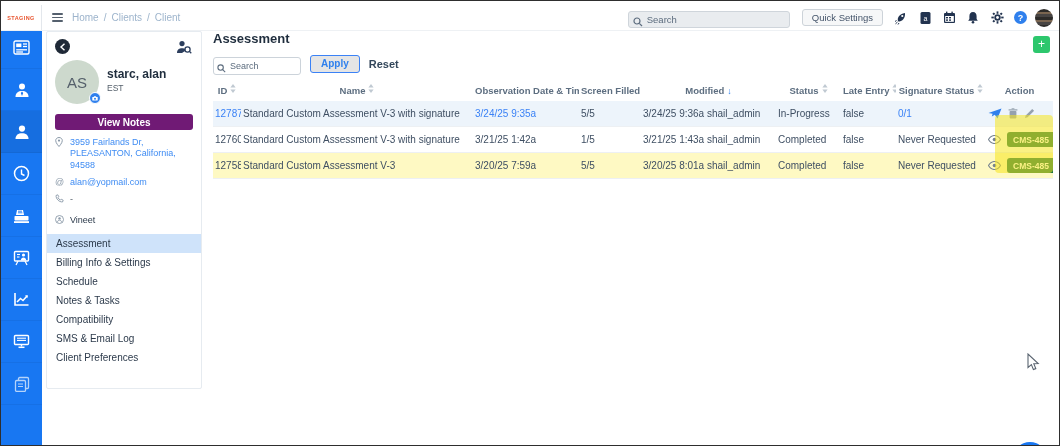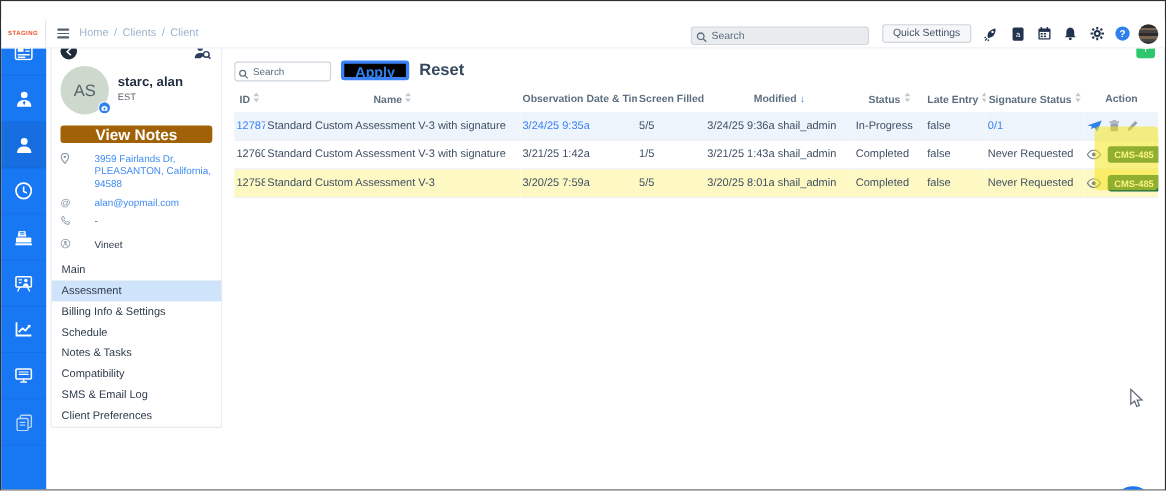--- a/index.html
+++ b/index.html
@@ -1,21 +1,21 @@
 <!DOCTYPE html>
 <html><head>
 <meta charset="utf-8">
 <style>
   * { margin:0; padding:0; box-sizing:border-box; }
   body { font-family:"Liberation Sans", sans-serif; background:#ddd; }
   .screen { position:relative; width:1060px; height:446px; background:#fff;
             border:1px solid #2e2e2e; overflow:hidden; font-family:"Liberation Sans", sans-serif; }
 
   
-  .topbar { position:absolute; top:17px; left:0; right:0; height:26px; background:#fff;
+  .topbar { position:absolute; top:4px; left:0; right:0; height:26px; background:#fff;
             border-bottom:1px solid #eef1f4; display:flex; align-items:center; z-index:3; }
   .logo-cell { width:41px; height:100%; display:flex; align-items:center; justify-content:center;
                border-right:1px solid #e3e7ec; }
   .logo-text { font-size:5.5px; font-weight:bold; color:#e8552f; letter-spacing:.4px; }
   .hamburger { margin-left:10px; display:flex; flex-direction:column; gap:2px; cursor:pointer; }
   .hamburger i { display:block; width:11px; height:1.6px; background:#55606e; border-radius:1px; }
   .breadcrumb { margin-left:9px; font-size:10px; color:#9db4cc; display:flex; align-items:center; }
   .crumb + .crumb::before { content:"/"; margin:0 5px; color:#9db4cc; }
   .topbar-spacer { flex:1; }
   .top-search { position:relative; width:162px; height:17px; margin-right:12px; }
@@ -48,25 +48,25 @@
   .back-btn { width:15px; height:15px; border-radius:50%; background:#1f2937; color:#fff;
               display:flex; align-items:center; justify-content:center; cursor:pointer; }
   .profile { display:flex; padding:4px 8px 0 8px; gap:8px; }
   .big-avatar { position:relative; width:44px; height:44px; border-radius:50%; background:#cdd9cd;
                 display:flex; align-items:center; justify-content:center; font-size:15px; color:#55606b; flex:0 0 auto; }
   .cam-badge { position:absolute; right:-2px; bottom:0; width:12px; height:12px; border-radius:50%;
                background:#2f80ed; border:1.5px solid #fff; display:flex; align-items:center; justify-content:center; cursor:pointer; }
   .who { padding-top:7px; }
   .client-name { font-size:12px; font-weight:bold; color:#1f2d3d; }
   .client-tz { font-size:8.5px; color:#55606b; margin-top:2px; }
-  .view-notes { margin:10px 8px 0 8px; height:16px; background:#a16207; border:none; border-radius:3px;
-                color:#fff; font-size:14px; font-weight:bold; width:calc(100% - 16px); cursor:pointer;
+  .view-notes { margin:10px 8px 0 8px; height:16px; background:#701a75; border:none; border-radius:3px;
+                color:#fff; font-size:10px; font-weight:bold; width:calc(100% - 16px); cursor:pointer;
                 font-family:"Liberation Sans", sans-serif; }
   .info { padding:7px 8px 0 8px; }
-  .info-row { display:flex; gap:21px; font-size:9px; margin-bottom:6px; line-height:1.25; }
+  .info-row { display:flex; gap:5px; font-size:9px; margin-bottom:6px; line-height:1.25; }
   .info-ic { width:10px; flex:0 0 auto; color:#8a99a8; font-size:9px; }
   .blue-text { color:#3f8cf3; }
   .gray-text { color:#55606b; }
   .dark-text { color:#2c3a4b; }
   .menu { margin-top:4px; }
   .menu-item { height:19px; display:flex; align-items:center; padding-left:9px; font-size:10px;
                color:#2c3a4b; cursor:pointer; }
   .menu-item.active { background:#cfe3fa; }
 
   
@@ -78,23 +78,23 @@
   .f-search { position:relative; width:88px; height:18px; }
   .f-search input { width:100%; height:100%; border:1px solid #ccd3da; border-radius:3px;
                     font-size:9px; color:#49596b; padding:0 4px 0 16px; font-family:"Liberation Sans", sans-serif; }
   .f-search input::placeholder { color:#5c6c7e; }
   .f-mag { position:absolute; left:4px; top:4px; }
   .datebox { display:flex; align-items:center; width:135px; height:18px; background:#eef1f4;
              border:1px solid #d5dade; border-radius:3px; padding:0 5px; }
   .datebox input { flex:1; min-width:0; background:transparent; border:none; font-size:9px; color:#6c7b8c;
                    font-family:"Liberation Sans", sans-serif; outline:none; }
   .datebox input::placeholder { color:#98a6b3; }
-  .apply-btn { height:18px; padding:0 10px; background:#000000; border:3px solid #3b82f6; border-radius:3px;
-               color:#2f80ed; font-size:13px; font-weight:bold; cursor:pointer; font-family:"Liberation Sans", sans-serif; }
-  .reset-lbl { font-size:15px; font-weight:bold; color:#33475b; cursor:pointer; }
+  .apply-btn { height:18px; padding:0 10px; background:#e5e5e5; border:1px solid #3b82f6; border-radius:3px;
+               color:#2f80ed; font-size:10px; font-weight:bold; cursor:pointer; font-family:"Liberation Sans", sans-serif; }
+  .reset-lbl { font-size:11px; font-weight:bold; color:#33475b; cursor:pointer; }
 
   table.grid { border-collapse:collapse; table-layout:fixed; width:840px; margin:7px 0 0 7px; }
   table.grid th { font-size:9.5px; color:#5d6e80; font-weight:bold; text-align:center;
                   padding:4px 2px 5px 2px; white-space:nowrap; overflow:hidden; }
   table.grid td { font-size:10px; color:#3f4f63; padding:0 2px; height:25px; white-space:nowrap;
                   overflow:hidden; border-bottom:1px solid #edf0f3; }
   tr.row-hl td { background:#edf4fb;margin-top:16px; }
   tr.row-alt td { background:#fef9c3; }
   .link { color:#3b82f6; cursor:pointer; }
   .sort { display:inline-block; vertical-align:1px; margin-left:3px; }
@@ -330,21 +330,20 @@
           <svg width="9" height="9" viewBox="0 0 9 9">
               <circle cx="4.5" cy="4.5" r="4" fill="none" stroke="#8a99a8" stroke-width="0.9"></circle>
               <circle cx="4.5" cy="3.4" r="1.2" fill="#8a99a8"></circle>
               <path d="M2.4 7.2 C2.6 5.8 3.4 5.2 4.5 5.2 C5.6 5.2 6.4 5.8 6.6 7.2" fill="none" stroke="#8a99a8" stroke-width="0.9"></path>
             </svg>
         </span>
         <span class="dark-text">Vineet</span>
       </div>
     </div>
     <div class="menu">
-      <div class="menu-item">Main</div>
       <div class="menu-item active">Assessment</div>
       <div class="menu-item">Billing Info &amp; Settings</div>
       <div class="menu-item">Schedule</div>
       <div class="menu-item">Notes &amp; Tasks</div>
       <div class="menu-item">Compatibility</div>
       <div class="menu-item">SMS &amp; Email Log</div>
       <div class="menu-item">Client Preferences</div>
     </div>
   </div>
 

